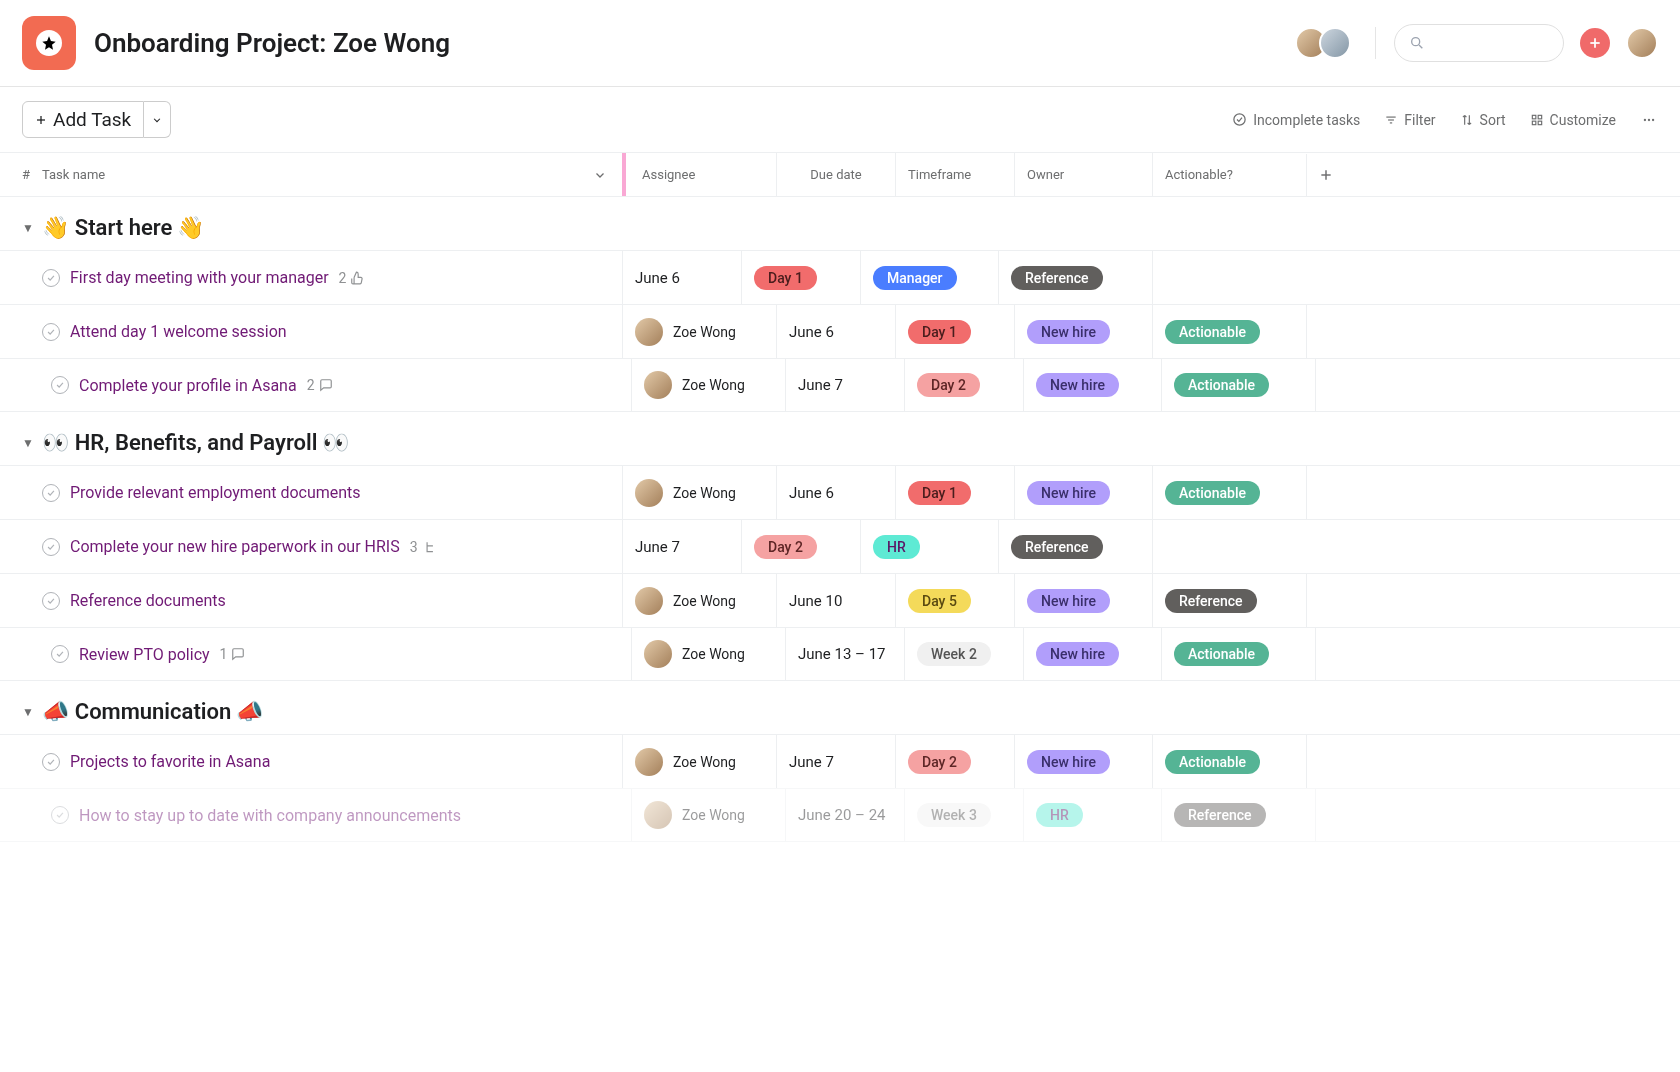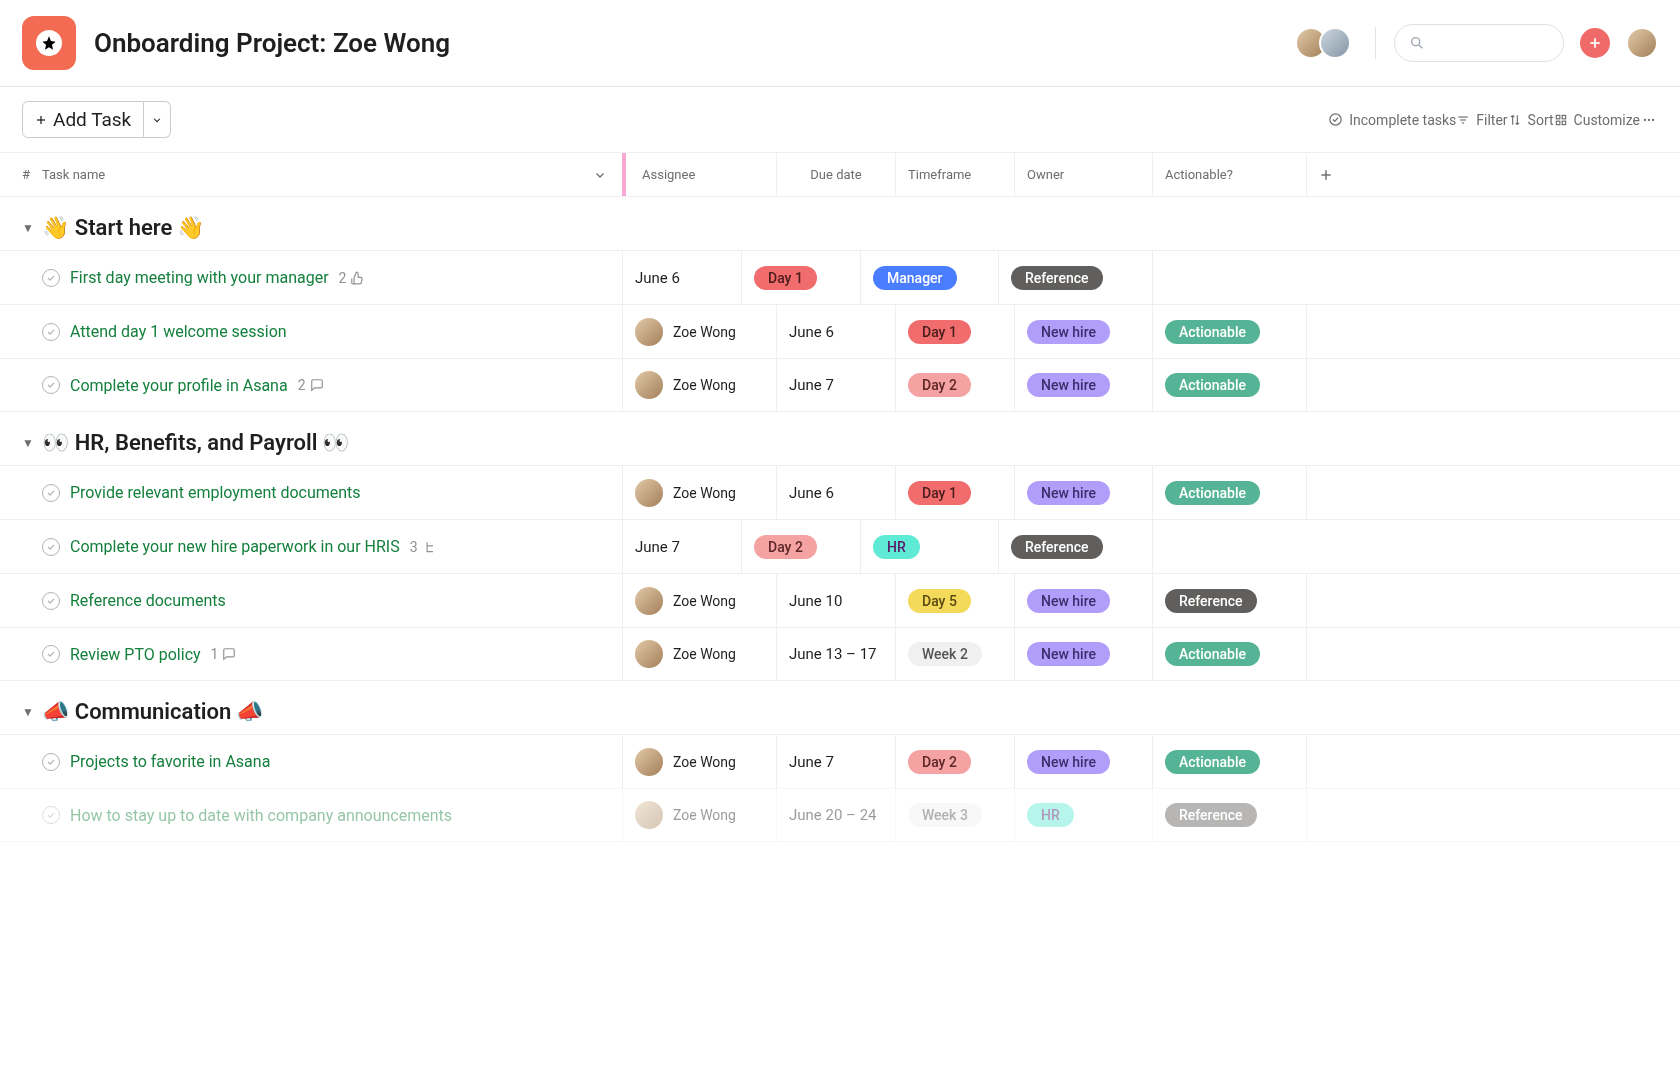--- a/index.html
+++ b/index.html
@@ -14,40 +14,40 @@
 .avatar:first-child { margin-left:0; }
 .av1 { background: linear-gradient(135deg,#e2c9a8,#a37f5a); }
 .av2 { background: linear-gradient(135deg,#cdd6df,#8497a6); }
 .vdiv { width:1px; height:32px; background:#e5e5e5; margin:0 18px 0 4px; }
 .search-box { width: 170px; height: 38px; border:1px solid #e0e0e0; border-radius: 20px; display:flex; align-items:center; padding:0 14px; color:#9ca3af; margin-right:16px; }
 .plus-btn { width:30px; height:30px; border-radius:50%; background:#f06a6a; color:#fff; display:flex; align-items:center; justify-content:center; font-size:18px; margin-right:16px; cursor:pointer; }
 .topbar2 { display:flex; align-items:center; padding:14px 22px; border-bottom:1px solid #edeff1; }
 .add-task-grp { display:flex; }
 .add-task-btn { display:flex; align-items:center; gap:6px; border:1px solid #ccc; padding:6px 12px; border-radius:6px 0 0 6px; font-size:19px; cursor:pointer; }
 .add-task-drop { border:1px solid #ccc; border-left:none; padding:6px 8px; border-radius:0 6px 6px 0; cursor:pointer; display:flex; align-items:center; }
-.toolbar-right { margin-left:auto; display:flex; align-items:center; color:#6d6e6f; }
+.toolbar-right { margin-left:auto; display:flex; align-items:center; gap:24px; color:#6d6e6f; }
 .tb-item { display:flex; align-items:center; gap:6px; cursor:pointer; }
 .col-headers { display:flex; align-items:center; border-bottom:1px solid #edeff1; color:#6d6e6f; font-size:13px; }
 .col-num { width:42px; padding:14px 0 14px 22px; }
 .col-task { flex:0 0 580px; padding:14px 0; display:flex; align-items:center; justify-content:space-between; padding-right:16px; }
 .col-ass { flex:0 0 154px; border-left:4px solid #f9a8d4; padding:14px 16px; }
 .col-due { flex:0 0 119px; border-left:1px solid #edeff1; padding:14px 28px;text-align:center; }
 .col-tf  { flex:0 0 119px; border-left:1px solid #edeff1; padding:14px 12px; }
 .col-own { flex:0 0 138px; border-left:1px solid #edeff1; padding:14px 12px; }
 .col-act { flex:0 0 154px; border-left:1px solid #edeff1; padding:14px 12px; }
 .col-plus{ flex:1; border-left:1px solid #edeff1; padding:14px 12px; text-align:center; color:#6d6e6f; cursor:pointer; }
 .section-row { display:flex; align-items:center; padding:18px 22px 10px 22px; font-size:22px; font-weight:600; }
 .section-caret { margin-right:8px; color:#6d6e6f; font-size:12px; cursor:pointer; }
 .task-row { display:flex; align-items:stretch; border-top:1px solid #edeff1; min-height:54px; }
-.task-row.last-in-sec { border-bottom:1px solid #edeff1; }
+.task-row.last-in-sec { border-bottom:1px solid #edeff1;padding-left:9px; }
 .cell { display:flex; align-items:center; }
 .cell-num { width:42px; padding-left:22px; }
 .cell-task { flex:0 0 580px; display:flex; align-items:center; gap:10px; padding-right:12px; }
 .check-circle { width:18px; height:18px; border:1.5px solid #b0b3b8; border-radius:50%; display:flex; align-items:center; justify-content:center; color:#b0b3b8; flex-shrink:0; cursor:pointer; }
-.task-name { font-size:16px; color:#15803d; }
+.task-name { font-size:16px; color:#701a75; }
 .task-meta { color:#8f9193; font-size:14px; display:flex; align-items:center; gap:4px; }
 .cell-ass { flex:0 0 154px; border-left:1px solid #edeff1; padding:0 12px; gap:10px; }
 .cell-due { flex:0 0 119px; border-left:1px solid #edeff1; padding:0 12px; color:#1e1f21; font-size:15px; }
 .cell-tf  { flex:0 0 119px; border-left:1px solid #edeff1; padding:0 12px; }
 .cell-own { flex:0 0 138px; border-left:1px solid #edeff1; padding:0 12px; }
 .cell-act { flex:0 0 154px; border-left:1px solid #edeff1; padding:0 12px; }
 .cell-ext { flex:1; border-left:1px solid #edeff1; }
 .pill { padding:4px 14px; border-radius:14px; font-size:14px; font-weight:500; white-space:nowrap; }
 .pill-day1   { background:#f16c6c; color:#4a1d1d; }
 .pill-day2   { background:#f5a2a2; color:#5e2626; }

